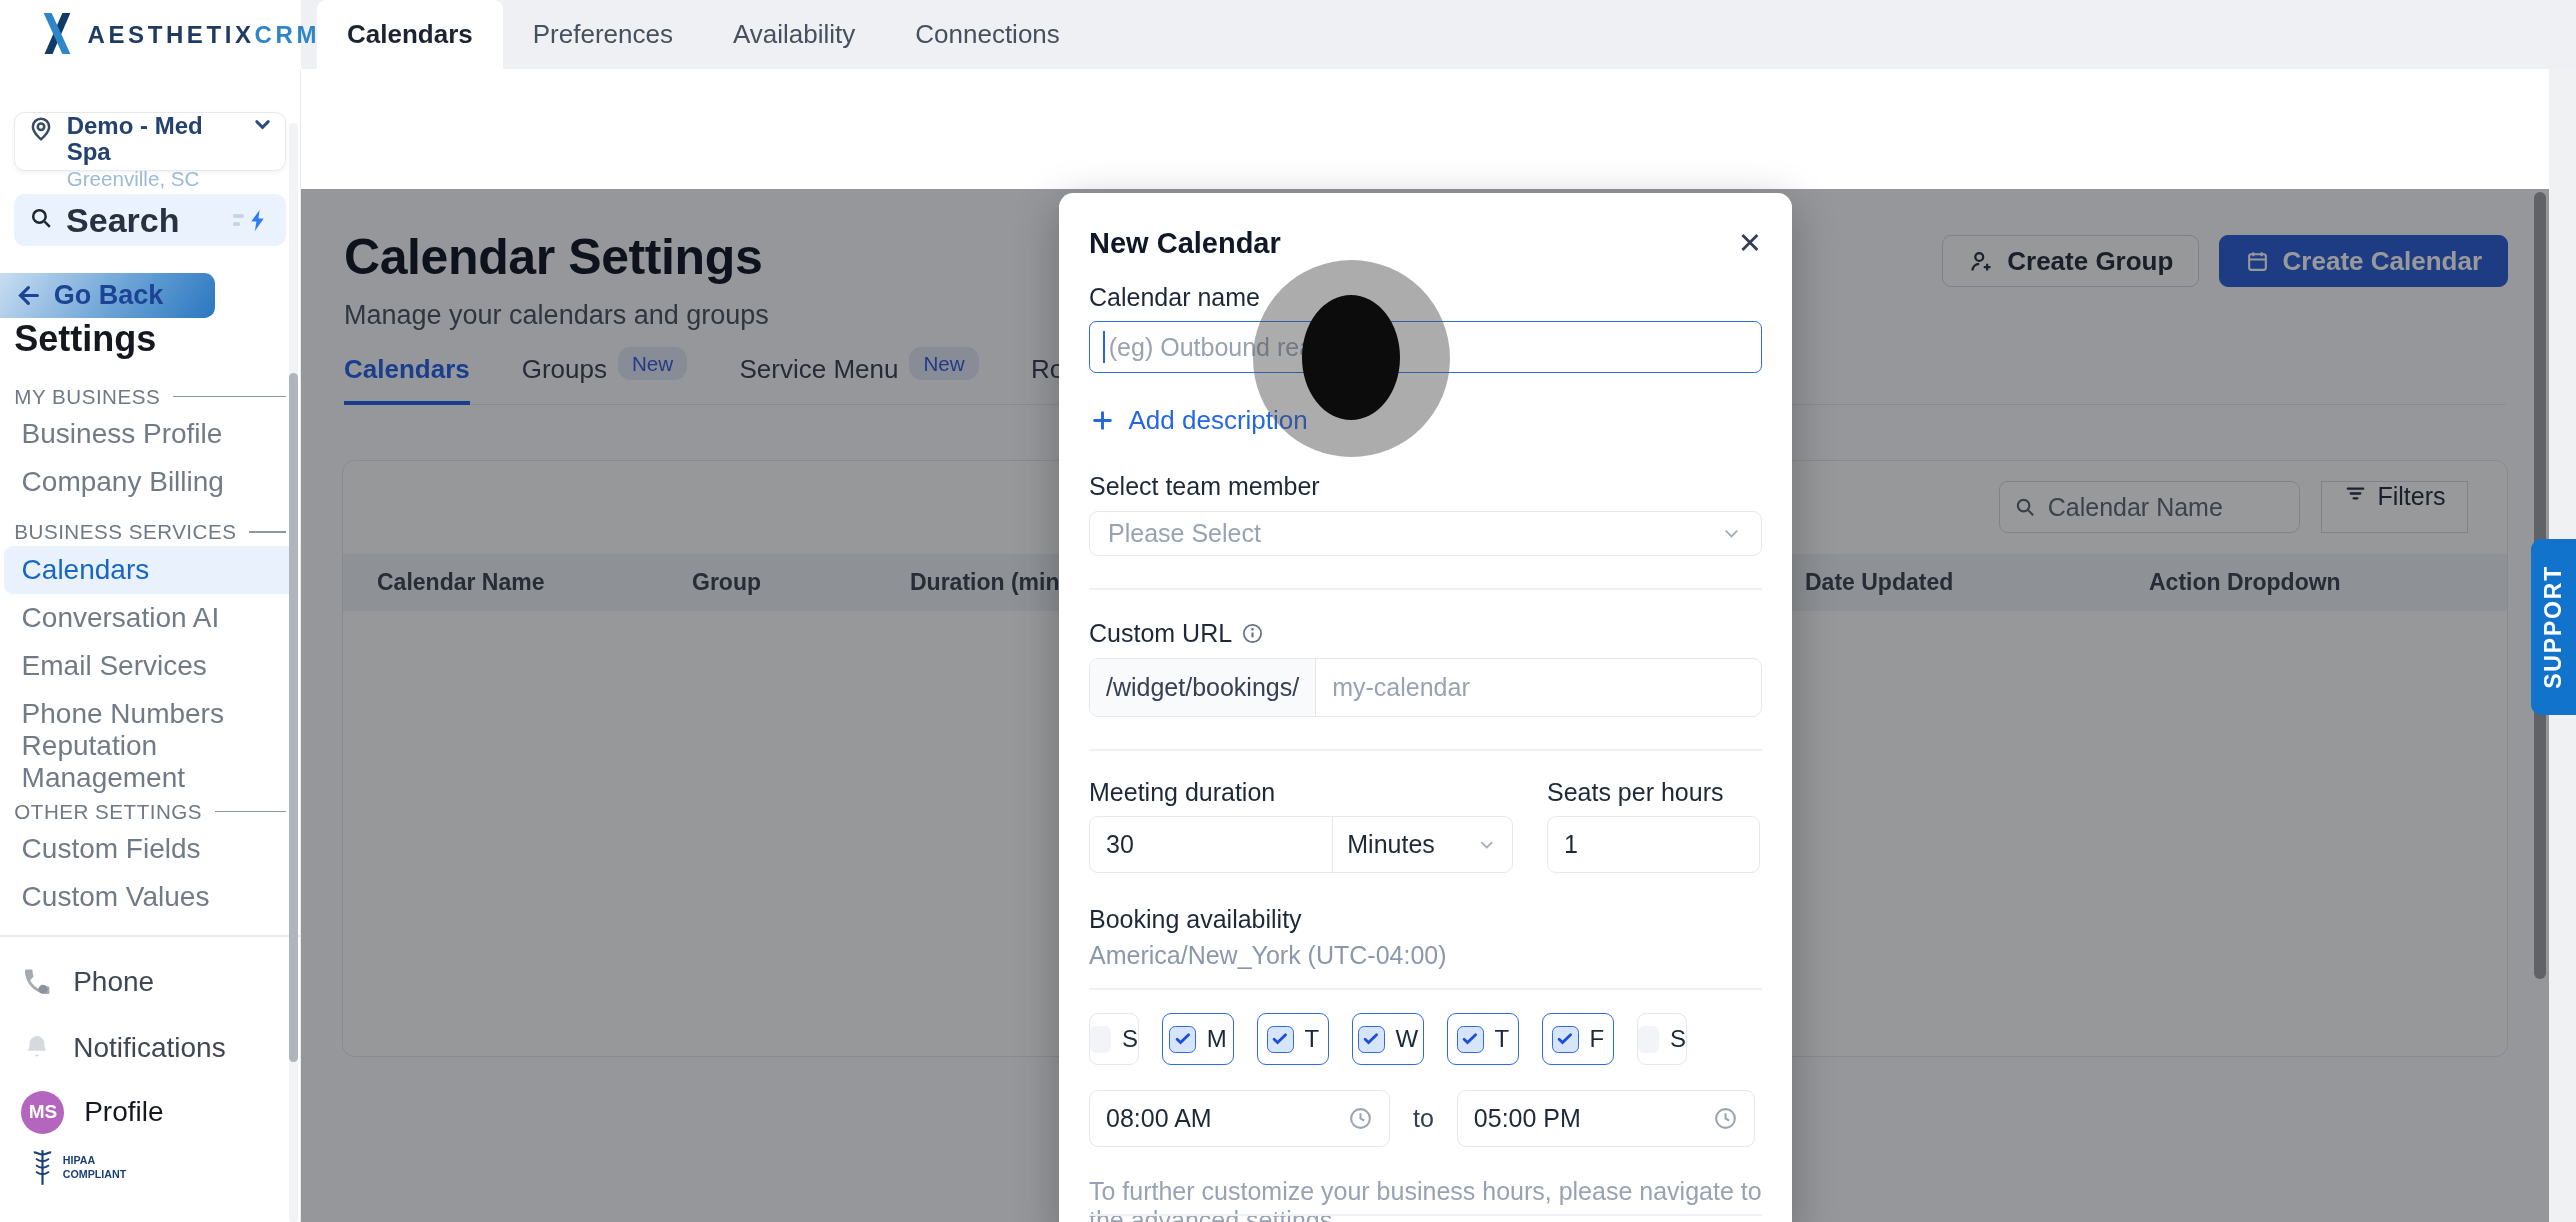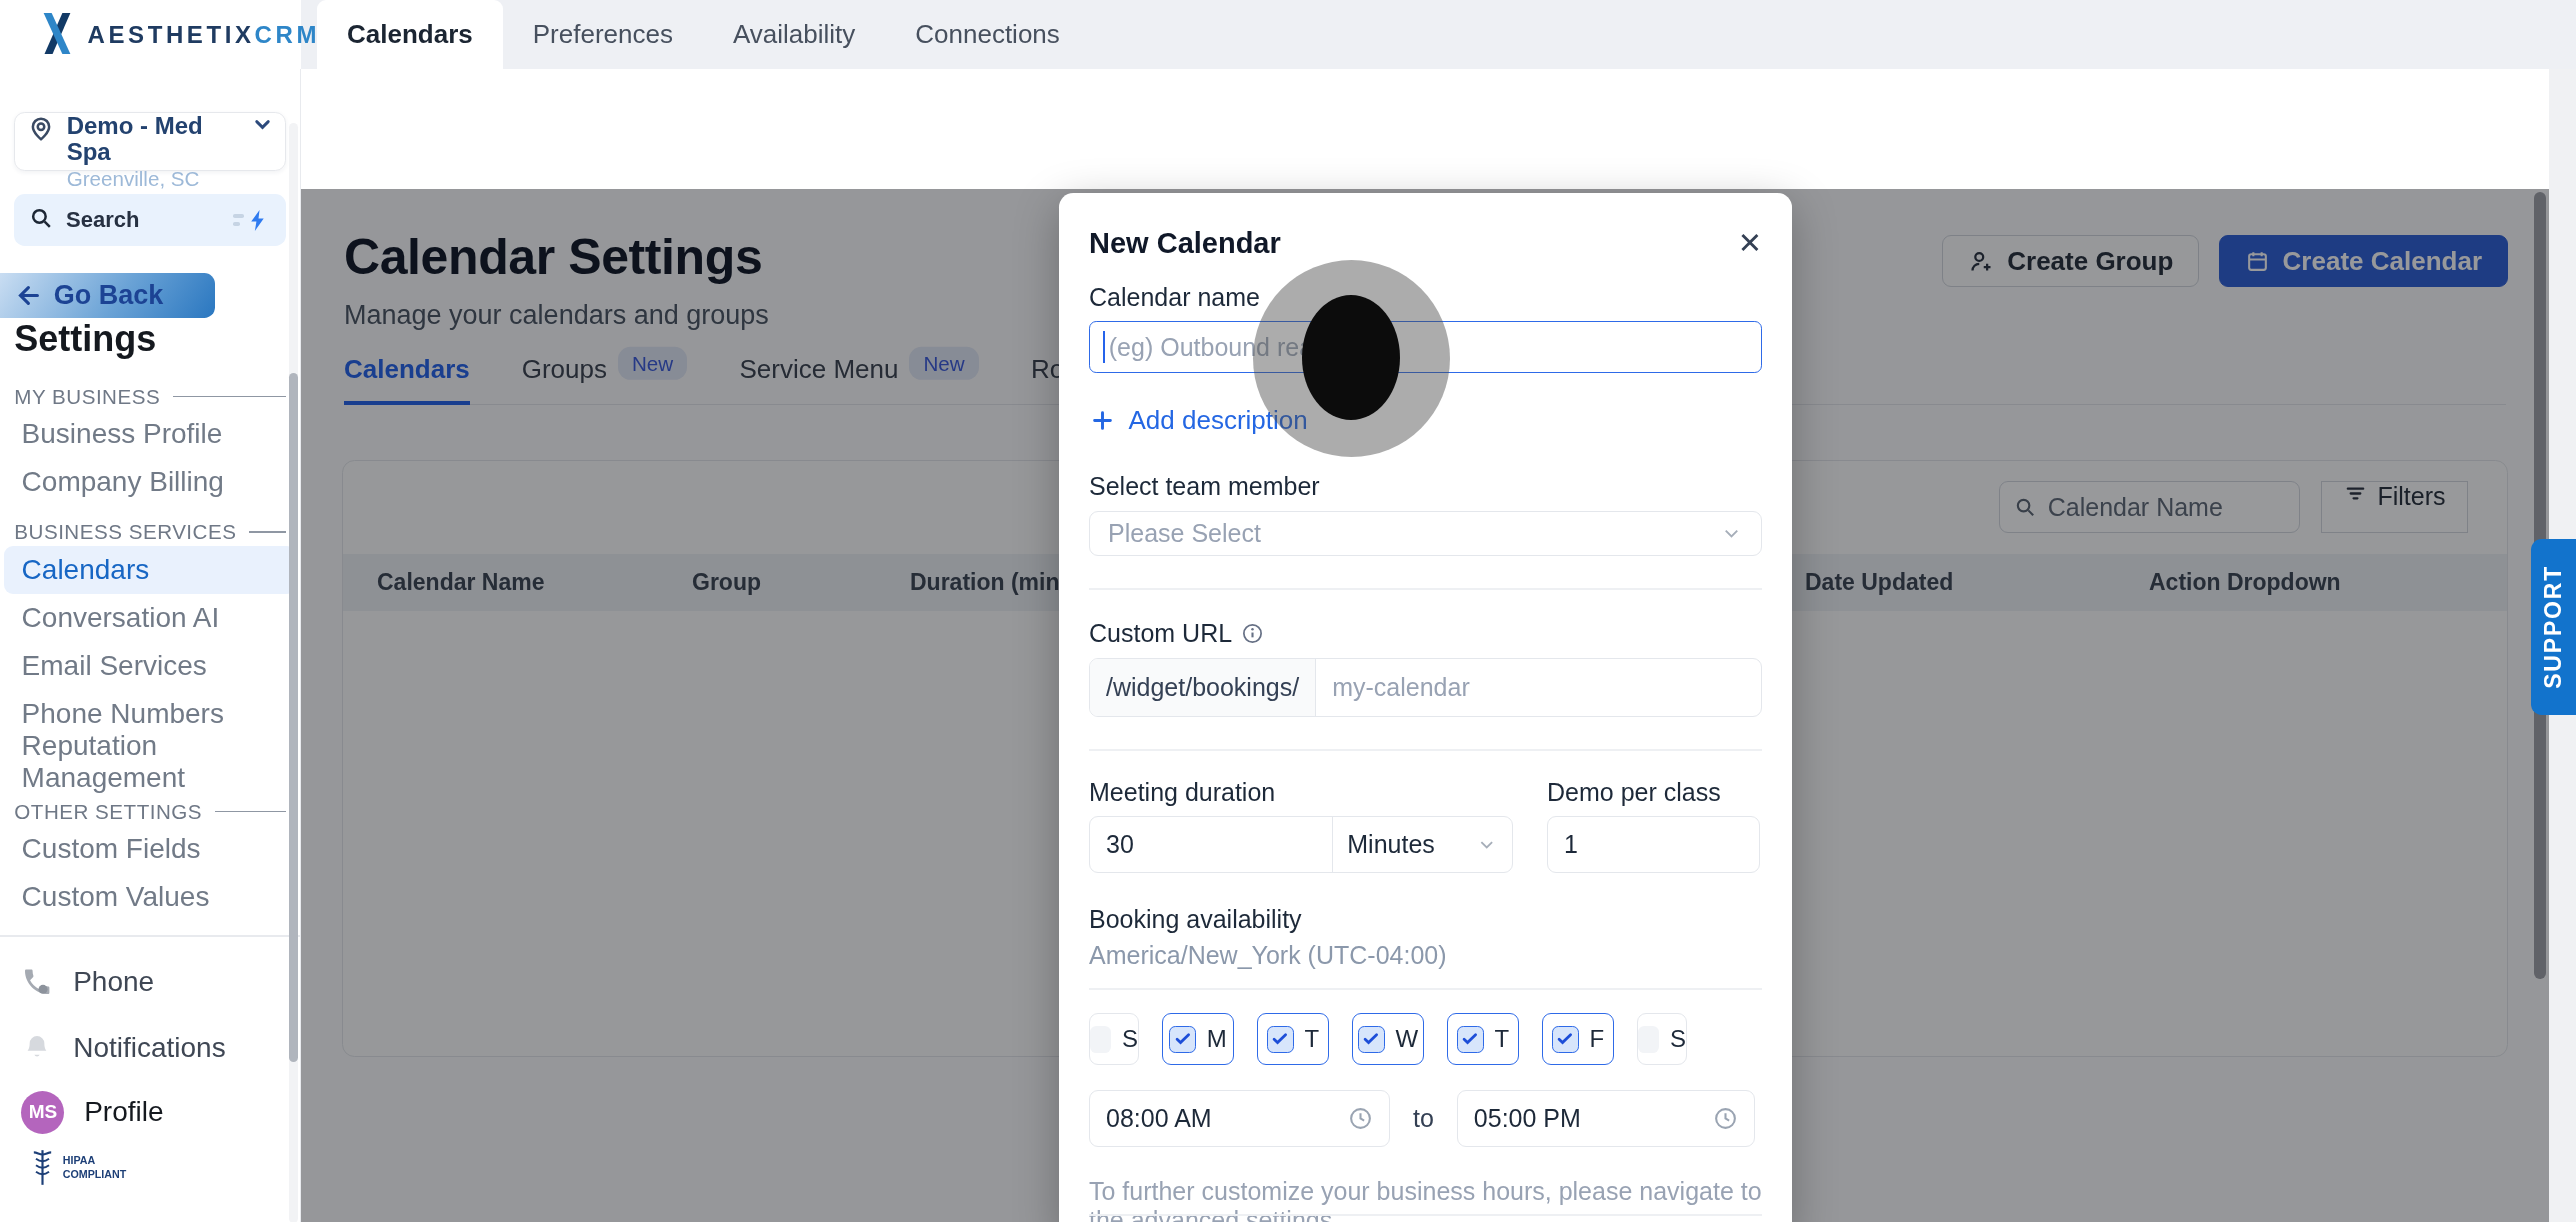--- a/index.html
+++ b/index.html
@@ -16,21 +16,21 @@
   .top-tab { padding:0 30px; display:flex; align-items:center; font-size:26px; color:#47505e; cursor:pointer; }
   .top-tab.active { background:#fff; color:#1b2532; font-weight:700; border-radius:9px 9px 0 0; }
 
   
   .sidebar { position:absolute; left:0; top:69px; width:301px; bottom:0; background:#fff; border-right:1.8px solid #e8eaee; padding:0 14.3px; z-index:3; }
   .loc-card { margin-top:43px; height:59px; border:1.8px solid #e6e8ec; border-radius:10.7px; display:flex; align-items:flex-start; padding:0 10.7px; gap:10.7px; box-shadow:0 1.8px 4.5px rgba(30,50,90,.06); }
   .loc-texts { flex:1; line-height:1.1; }
   .loc-name { font-size:24px; font-weight:700; color:#23426f; }
   .loc-city { font-size:20.6px; color:#9db9d8; margin-top:2.7px; }
   .search-pill { margin-top:23px; height:52px; background:#e9f2fd; border-radius:10.7px; display:flex; align-items:center; padding:0 14.3px; gap:12.5px; }
-  .search-pill .search-word { font-size:22px; font-weight:600; color:#273142; flex:1; }
+  .search-pill .search-word { font-size:34px; font-weight:600; color:#273142; flex:1; }
   .bolt-wrap { display:flex; align-items:center; gap:2.7px; }
   .bolt-dash { width:10.7px; height:3.6px; background:#c6d4e4; border-radius:1.8px; }
   .go-back { margin-top:27px; margin-left:-14.3px; width:215px; height:45px; background:linear-gradient(125deg,#c9ddf2 0%,#6ba3d6 55%,#2a77c0 100%); border-radius:0 10.7px 10.7px 0; display:flex; align-items:center; gap:10.7px; padding-left:16px; cursor:pointer; }
   .go-back span { font-size:27px; font-weight:700; color:#1c4394; }
   .settings-title { font-size:36px; font-weight:700; color:#15191f; }
   .nav-sec { margin-top:23px; display:flex; align-items:center; gap:12.5px; height:27px; }
   .nav-sec.tight { margin-top:12.5px; }
   .nav-sec span { font-size:20.6px; color:#6f7886; letter-spacing:0.5px; white-space:nowrap; }
   .nav-sec::after { content:""; flex:1; height:1.8px; background:#8f97a3; }
   .nav-item { height:48px; display:flex; align-items:center; font-size:28px; color:#717a87; border-radius:9px; margin:0 -10.7px; padding:0 18px; cursor:pointer; }
@@ -374,21 +374,21 @@
             <div class="dur-num">30</div>
             <div class="dur-unit">
               <span>Minutes</span>
               <svg width="21.5" height="21.5" viewBox="0 0 24 24" fill="none" stroke="#a6aeb9" stroke-width="2">
                   <path d="M6 9l6 6 6-6"></path>
                 </svg>
             </div>
           </div>
         </div>
         <div class="seats-col">
-          <div class="f-label" style="margin-top:0;">Demo per class</div>
+          <div class="f-label" style="margin-top:0;">Seats per hours</div>
           <div class="seats-input">1</div>
         </div>
       </div>
 
       <div class="f-label" style="margin-top:32px;">Booking availability</div>
       <div class="tz-text">America/New_York (UTC-04:00)</div>
 
       <div class="m-divider tz"></div>
 
       <div class="days-row">

